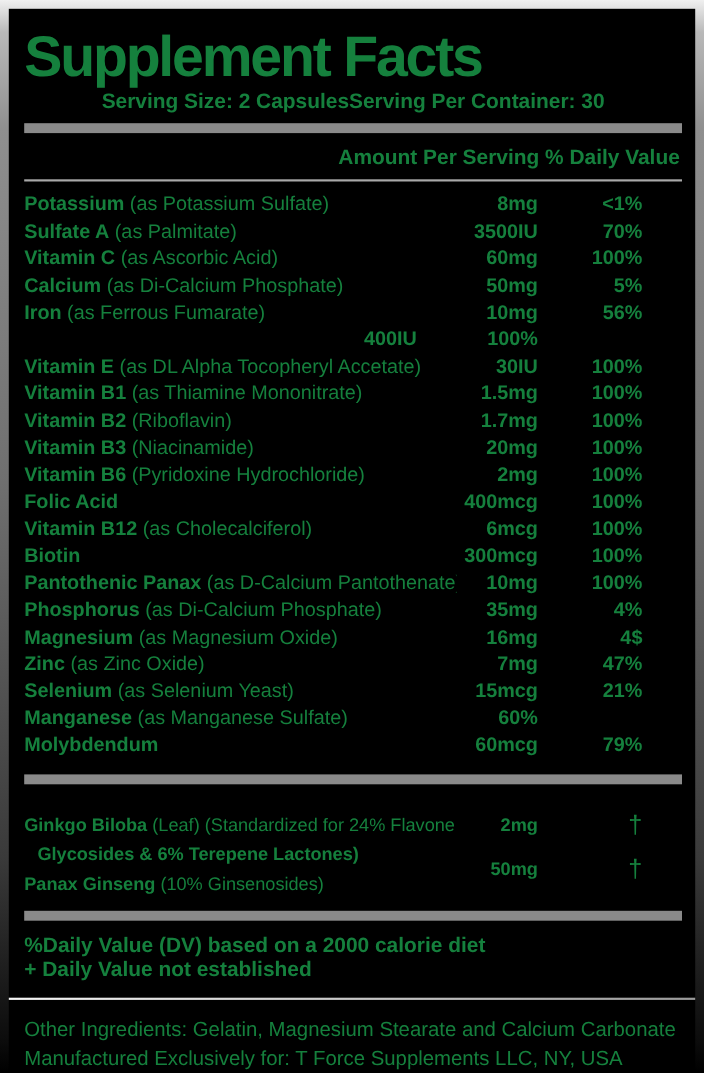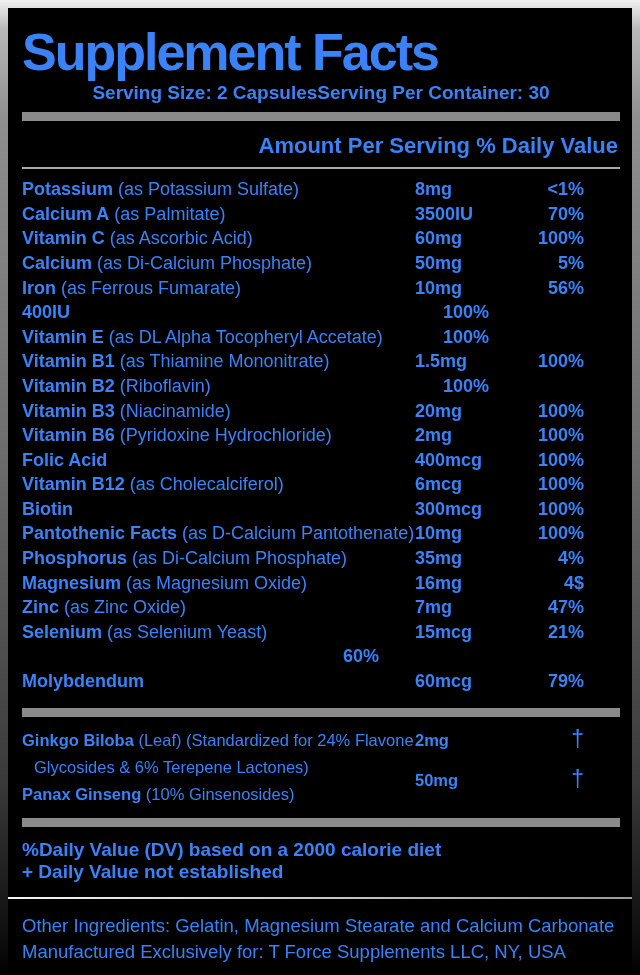--- a/index.html
+++ b/index.html
@@ -1,33 +1,33 @@
 <!DOCTYPE html>
 <html><head>
 <meta charset="utf-8">
 <style>
   html,body{margin:0;padding:0;background:#000;}
   body{width:640px;height:975px;overflow:hidden;font-family:"Liberation Sans",sans-serif;}
   .frame{width:640px;height:975px;box-sizing:border-box;padding:8px 8px 0 8px;
     background:linear-gradient(180deg,#f0f0f0 0%,#b9b9b9 3%,#8f8f8f 12%,#6f6f6f 45%,#3a3a3a 80%,#0c0c0c 97%,#000 100%);}
-  .panel{width:100%;height:100%;background:#000;box-sizing:border-box;padding:12px 12px 0 14px;color:#3b82f6;}
+  .panel{width:100%;height:100%;background:#000;box-sizing:border-box;padding:12px 12px 0 14px;color:#15803d;}
   .title{font-size:52px;font-weight:800;letter-spacing:-2px;line-height:1.08;margin-top:4px;white-space:nowrap;}
   .serving-row{display:flex;justify-content:center;font-size:19px;font-weight:700;margin-top:2px;}
   .bar{height:9px;background:#8a8a8a;margin-top:8px;}
-  .col-header{text-align:right;font-size:22px;font-weight:700;margin-top:12px;padding-right:2px;}
+  .col-header{text-align:right;font-size:19px;font-weight:700;margin-top:12px;padding-right:2px;}
   .thin-line{height:2px;background:#a8a8a8;margin-top:8px;}
   .rows{margin-top:8px;}
   .nrow{display:grid;grid-template-columns:1fr 110px 95px;align-items:baseline;height:24.6px;font-size:18px;line-height:24.6px;}
   .nname{font-weight:700;white-space:nowrap;overflow:hidden;}
   .ndetail{font-weight:400;}
-  .namount{font-weight:700;padding-right:36px;}
+  .namount{text-align:right;font-weight:700;padding-right:36px;}
   .ndv{text-align:right;font-weight:700;padding-right:36px;}
-  .bot-section{margin-top:10px;}
+  .bot-section{margin-top:24px;}
   .brow{display:grid;grid-template-columns:1fr 110px 95px;align-items:start;font-size:16.5px;line-height:27px;}
-  .bline2{padding-left:12px;font-weight:400;}
+  .bline2{padding-left:12px;font-weight:700;}
   .dagger{font-size:23px;font-weight:400;line-height:25px;}
   .brow2 .namount,.brow2 .ndv{margin-top:-14px;}
   .footnote{margin-top:12px;font-size:19px;font-weight:700;line-height:22px;}
   .box-bottom{height:2px;background:linear-gradient(90deg,#f5f5f5,#9a9a9a);margin:14px -12px 0 -14px;}
   .footer{margin-top:14px;font-size:18.5px;line-height:26px;}
   .oi-label,.mfg{font-weight:400;}
   .oi-text{font-weight:400;}
 </style>
 </head>
 <body>
@@ -49,21 +49,21 @@
     <div class="thin-line"></div>
 
     <div class="rows" id="nutrient-rows">
       <div class="nrow">
         <span class="nname"><b>Potassium</b><span class="ndetail"> (as Potassium Sulfate)</span></span>
         <span class="namount">8mg</span>
         <span class="ndv">&lt;1%</span>
       </div>
 
       <div class="nrow">
-        <span class="nname"><b>Calcium A</b><span class="ndetail"> (as Palmitate)</span></span>
+        <span class="nname"><b>Sulfate A</b><span class="ndetail"> (as Palmitate)</span></span>
         <span class="namount">3500IU</span>
         <span class="ndv">70%</span>
       </div>
 
       <div class="nrow">
         <span class="nname"><b>Vitamin C</b><span class="ndetail"> (as Ascorbic Acid)</span></span>
         <span class="namount">60mg</span>
         <span class="ndv">100%</span>
       </div>
 
@@ -79,31 +79,33 @@
         <span class="ndv">56%</span>
       </div>
 
       <div class="nrow">
         <span class="namount">400IU</span>
         <span class="ndv">100%</span>
       </div>
 
       <div class="nrow">
         <span class="nname"><b>Vitamin E</b><span class="ndetail"> (as DL Alpha Tocopheryl Accetate)</span></span>
+        <span class="namount">30IU</span>
         <span class="ndv">100%</span>
       </div>
 
       <div class="nrow">
         <span class="nname"><b>Vitamin B1</b><span class="ndetail"> (as Thiamine Mononitrate)</span></span>
         <span class="namount">1.5mg</span>
         <span class="ndv">100%</span>
       </div>
 
       <div class="nrow">
         <span class="nname"><b>Vitamin B2</b><span class="ndetail"> (Riboflavin)</span></span>
+        <span class="namount">1.7mg</span>
         <span class="ndv">100%</span>
       </div>
 
       <div class="nrow">
         <span class="nname"><b>Vitamin B3</b><span class="ndetail"> (Niacinamide)</span></span>
         <span class="namount">20mg</span>
         <span class="ndv">100%</span>
       </div>
 
       <div class="nrow">
@@ -124,21 +126,21 @@
         <span class="ndv">100%</span>
       </div>
 
       <div class="nrow">
         <span class="nname"><b>Biotin</b><span class="ndetail"></span></span>
         <span class="namount">300mcg</span>
         <span class="ndv">100%</span>
       </div>
 
       <div class="nrow">
-        <span class="nname"><b>Pantothenic Facts</b><span class="ndetail"> (as D-Calcium Pantothenate)</span></span>
+        <span class="nname"><b>Pantothenic Panax</b><span class="ndetail"> (as D-Calcium Pantothenate)</span></span>
         <span class="namount">10mg</span>
         <span class="ndv">100%</span>
       </div>
 
       <div class="nrow">
         <span class="nname"><b>Phosphorus</b><span class="ndetail"> (as Di-Calcium Phosphate)</span></span>
         <span class="namount">35mg</span>
         <span class="ndv">4%</span>
       </div>
 
@@ -154,20 +156,21 @@
         <span class="ndv">47%</span>
       </div>
 
       <div class="nrow">
         <span class="nname"><b>Selenium</b><span class="ndetail"> (as Selenium Yeast)</span></span>
         <span class="namount">15mcg</span>
         <span class="ndv">21%</span>
       </div>
 
       <div class="nrow">
+        <span class="nname"><b>Manganese</b><span class="ndetail"> (as Manganese Sulfate)</span></span>
         <span class="ndv">60%</span>
       </div>
 
       <div class="nrow">
         <span class="nname"><b>Molybdendum</b><span class="ndetail"></span></span>
         <span class="namount">60mcg</span>
         <span class="ndv">79%</span>
       </div>
     </div>
 

